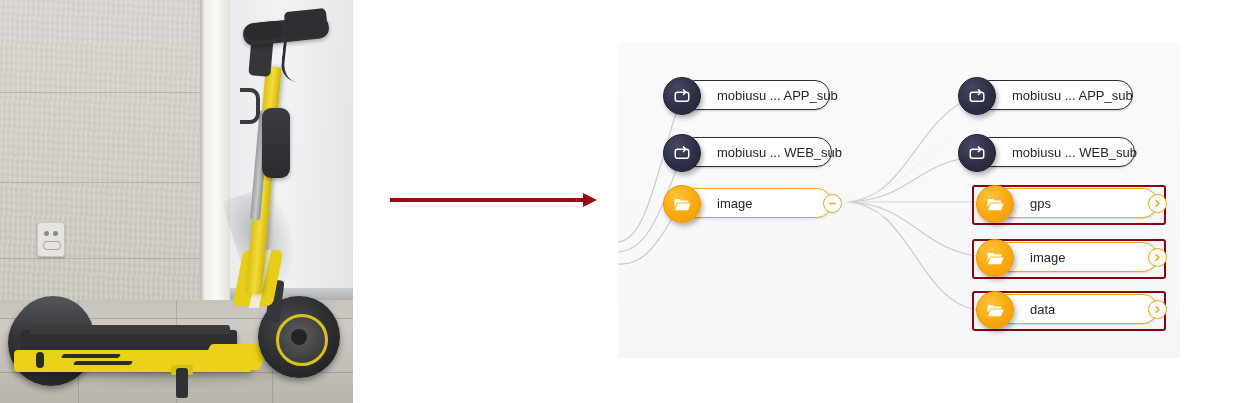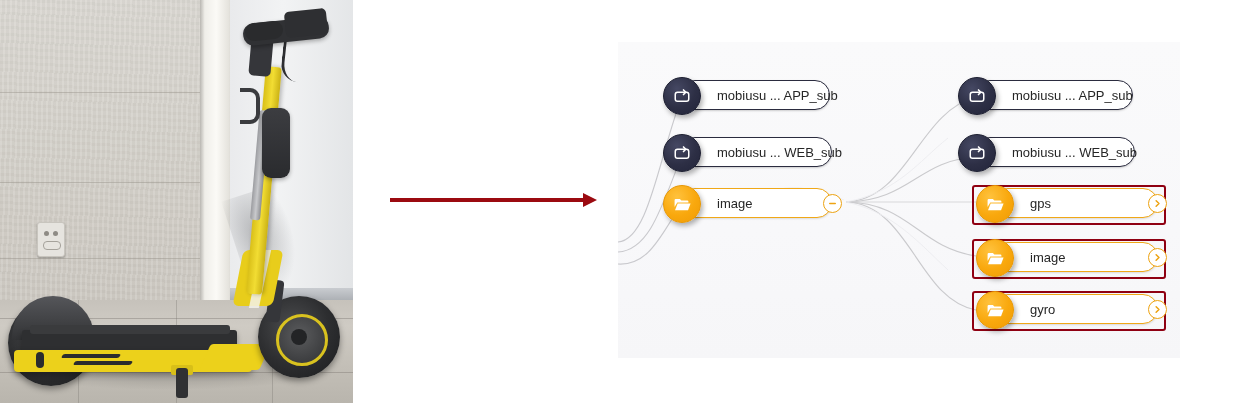--- a/index.html
+++ b/index.html
@@ -305,21 +305,21 @@
 
     <div class="highlight" style="left:354px;top:249px;width:190px;height:36px;"></div>
     <div class="node" style="left:358px;top:252px;">
       <span class="node-icon ic-amber">
         <svg width="19" height="19" viewBox="0 0 24 24" fill="#ffffff">
           <path d="M2 6.5a1.5 1.5 0 0 1 1.5-1.5h5.2l1.8 2h7.5a1.5 1.5 0 0 1 1.5 1.5v1H5.4L2 15.2z"></path>
           <path d="M5.9 10.8h16.3L19 19.4H2.6z"></path>
         </svg>
       </span>
       <span class="node-pill pill-amber" style="width:165px;">
-        <span class="node-label lbl-indent">gyro</span>
+        <span class="node-label lbl-indent">data</span>
       </span>
       <span class="node-btn" style="left:172px;top:6px;">
         <svg width="9" height="9" viewBox="0 0 10 10" fill="none" stroke="#eda312" stroke-width="1.7" stroke-linecap="round" stroke-linejoin="round">
           <path d="M3.5 2 L6.6 5 L3.5 8"></path>
         </svg>
       </span>
     </div>
 
   </div>
 </div>

